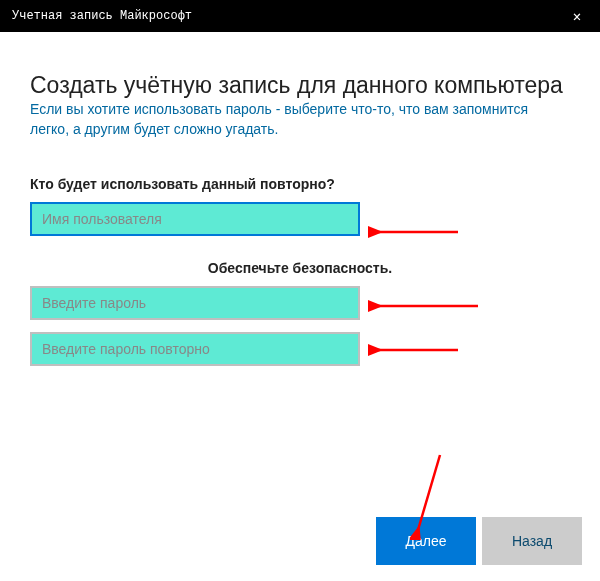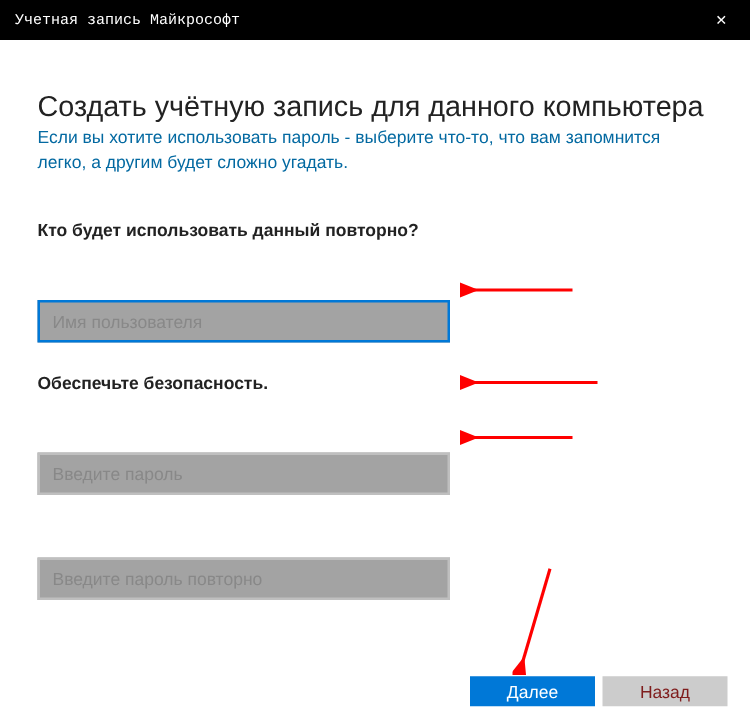--- a/index.html
+++ b/index.html
@@ -62,54 +62,54 @@
     .field {
       width: 330px;
       height: 34px;
       border: 2px solid #bfbfbf;
       padding: 11px 10px;
       font-size: 14px;
       font-family: inherit;
       color: #333;
       outline: none;
       margin-bottom: 12px;
-      background: #a3a3a3;
-      margin-top: 38px;
+      background: #5eead4;
     }
     .field::placeholder {
       color: #888;
     }
     .field.focused {
       border: 2px solid #0078d7;
     }
     .section2 {
       margin-top: 12px;
+      text-align: center;
     }
     .footer {
       position: absolute;
       bottom: 16px;
       right: 18px;
       display: flex;
       gap: 6px;
     }
     .btn {
       width: 100px;
-      height: 24px;
+      height: 48px;
       border: none;
       font-size: 14px;
       font-family: inherit;
       cursor: pointer;
     }
     .btn-primary {
       background: #0078d7;
       color: #fff;
     }
     .btn-secondary {
       background: #ccc;
-      color: #7f1d1d;
+      color: #0c4a6e;
     }
     
     .arrow {
       position: absolute;
       pointer-events: none;
     }
     .arrow svg {
       display: block;
     }
   </style>

